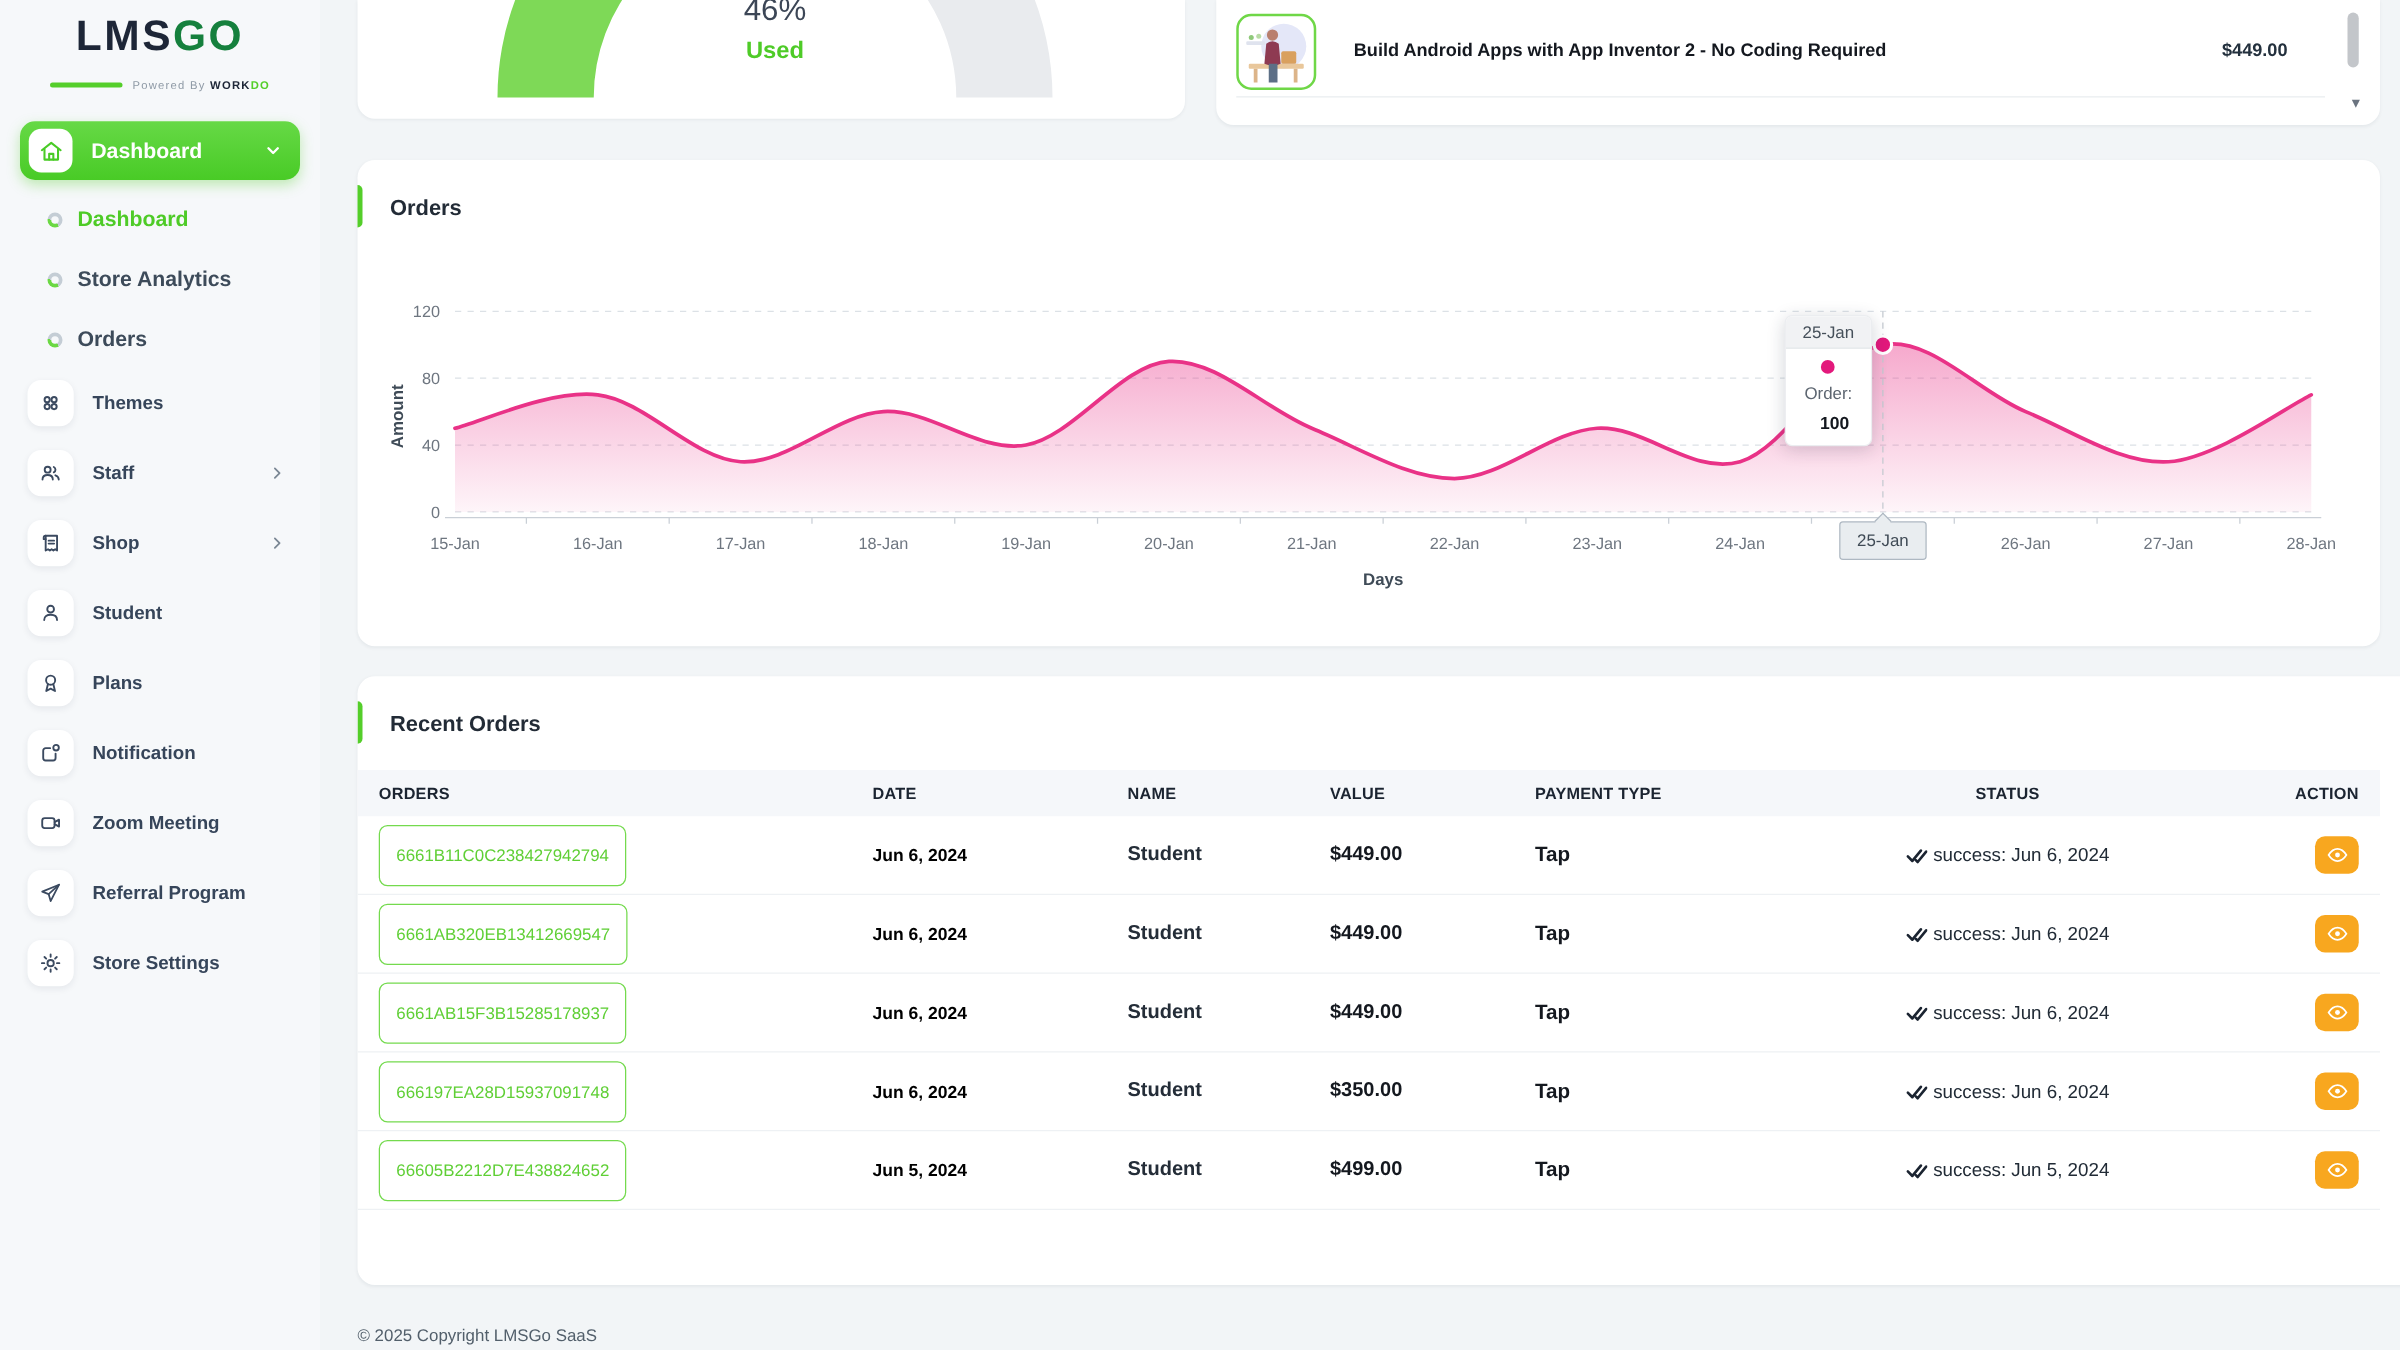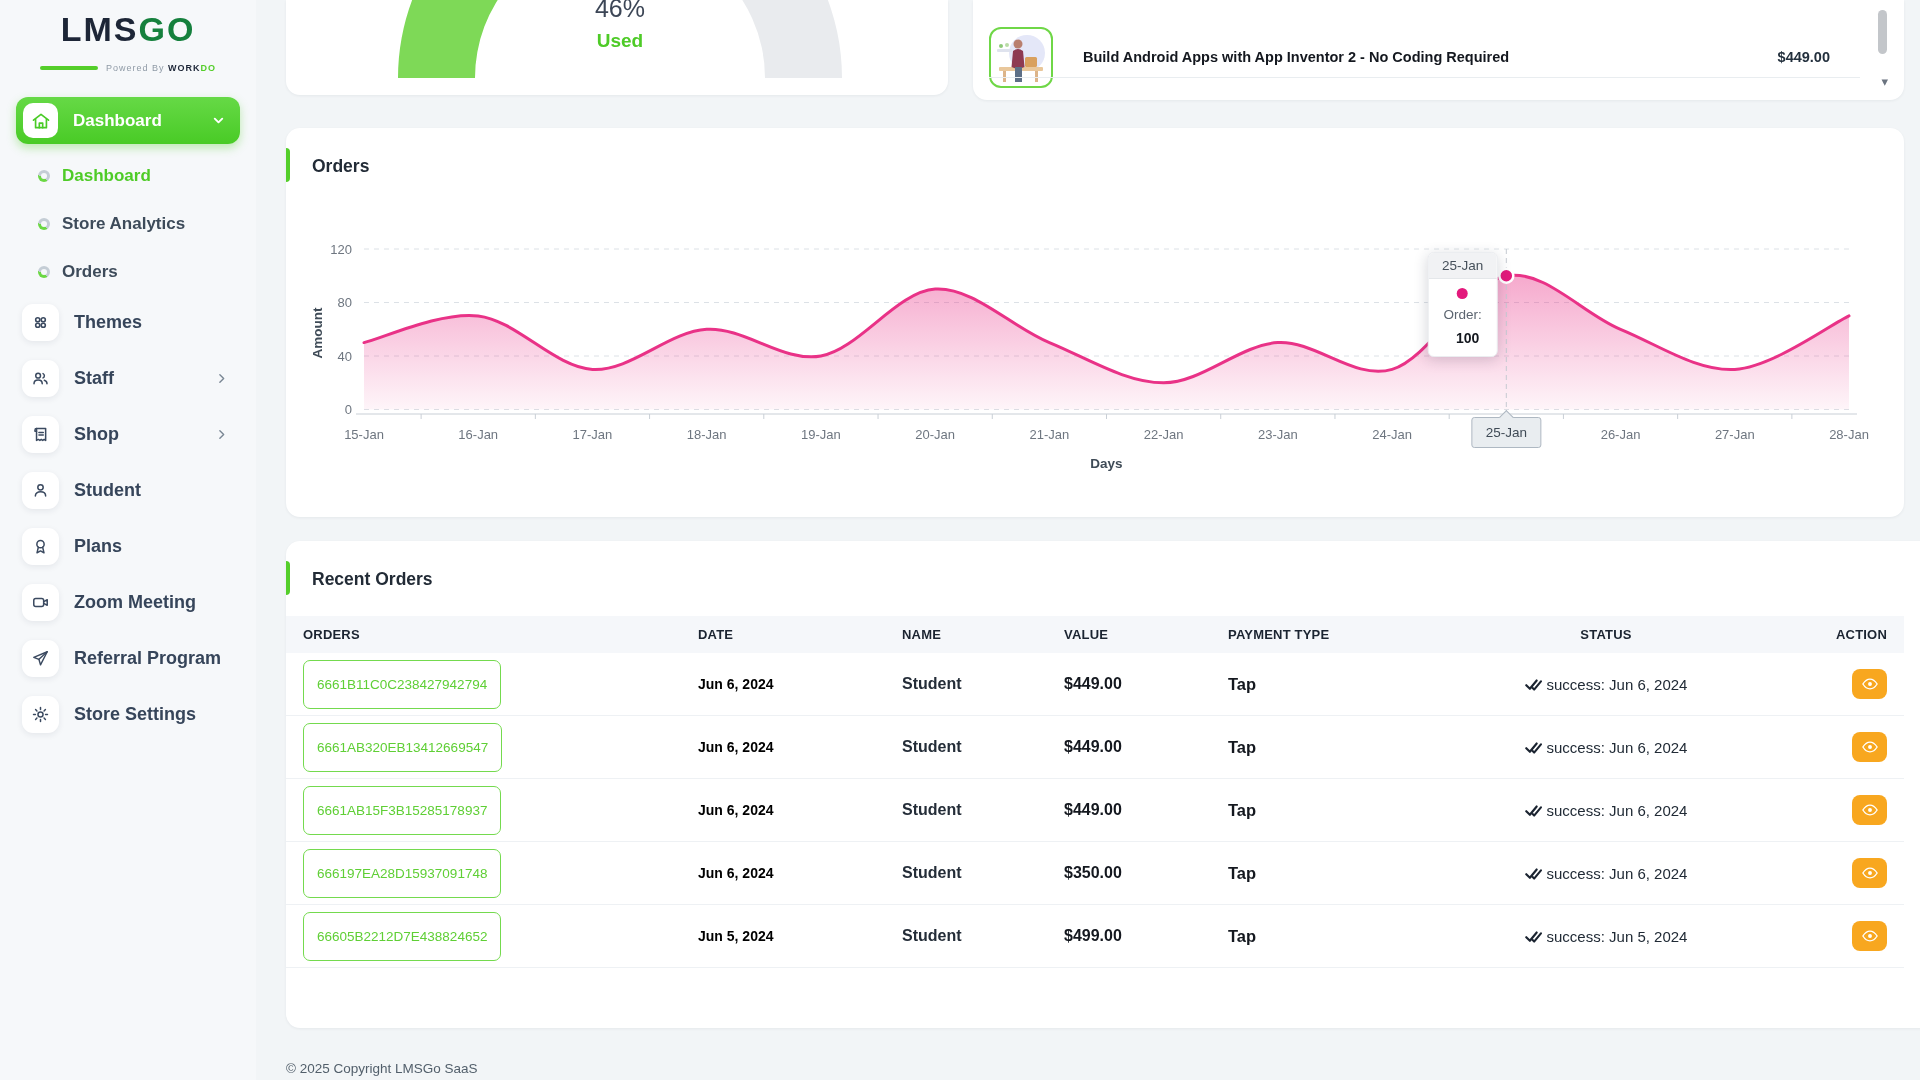--- a/index.html
+++ b/index.html
@@ -30,36 +30,36 @@
     background:conic-gradient(from 150deg,#6bd843 0 35%,#c4cdd5 35% 100%); position:relative; }
   .ring::after { content:""; position:absolute; left:3px; top:3px; width:6px; height:6px;
     border-radius:50%; background:#f6f8fa; }
   .sub-item .lbl { margin-left:12px; font-size:17px; font-weight:700; color:#3d4b5a; }
   .sub-item.active .lbl { color:#4ecb27; }
 
   .main-items { position:absolute; left:0; top:294px; width:256px; }
   .main-item { height:56px; display:flex; align-items:center; padding-left:22px; cursor:pointer; }
   .main-item .tile { width:37px; height:37px; background:#fff; border-radius:11px; flex:none;
     display:flex; align-items:center; justify-content:center; box-shadow:0 2px 6px rgba(25,40,60,.08); }
-  .main-item .lbl { margin-left:15px; font-size:18px; font-weight:600; color:#36455a; flex:1; }
+  .main-item .lbl { margin-left:15px; font-size:15px; font-weight:600; color:#36455a; flex:1; }
   .main-item .chev { margin-right:28px; display:flex; }
 
   
   .content { position:absolute; left:286px; top:0; width:1618px; }
   .card { background:#fff; border-radius:14px; box-shadow:0 1px 3px rgba(20,30,50,.06); position:relative; }
 
   .top-row { display:flex; gap:25px; }
   .usage-card { width:662px; height:95px; border-radius:0 0 14px 14px; overflow:hidden; }
   .usage-svg { position:absolute; left:0; top:0; }
   .usage-text { position:absolute; left:276px; top:-6px; width:116px; text-align:center; }
   .usage-pct { font-size:25px; color:#3c4656; }
   .usage-lbl { font-size:19px; font-weight:700; color:#4ecb27; margin-top:7px; }
 
   .courses-card { flex:1; height:100px; border-radius:0 0 14px 14px; overflow:hidden; }
-  .course-row { position:absolute; left:16px; top:25px; right:44px; height:64px;
+  .course-row { position:absolute; left:16px; top:9px; right:44px; height:64px;
     display:flex; align-items:center; }
   .course-thumb { width:64px; height:61px; border:2px solid #6fd747; border-radius:12px;
     overflow:hidden; background:#fff; flex:none; display:flex; align-items:center; justify-content:center; }
   .course-title { margin-left:30px; font-size:14.5px; font-weight:700; color:#14181f; flex:1; }
   .course-price { font-size:14.5px; font-weight:700; color:#23303d; margin-right:30px; }
   .course-divider { position:absolute; left:16px; right:44px; top:77px; height:1px; background:#e9edf0; }
   .v-scroll { position:absolute; right:17px; top:10px; width:9px; height:44px; border-radius:5px; background:#c3c6ca; }
   .scroll-caret { position:absolute; right:16px; top:74px; color:#6b7480; font-size:13px; }
 
   .section-bar { position:absolute; left:0; top:20px; width:4px; height:34px;
@@ -207,20 +207,29 @@
       <span class="lbl">Student</span>
     </div>
     <div class="main-item">
       <span class="tile">
         <svg width="19" height="19" viewBox="0 0 24 24" fill="none" stroke="#3b4a60" stroke-width="1.9" stroke-linecap="round" stroke-linejoin="round">
             <circle cx="12" cy="9" r="4.6"></circle>
             <path d="M9.3 12.8 L7.6 20 L12 17.6 L16.4 20 L14.7 12.8"></path>
           </svg>
       </span>
       <span class="lbl">Plans</span>
+    </div>
+    <div class="main-item">
+      <span class="tile">
+        <svg width="19" height="19" viewBox="0 0 24 24" fill="none" stroke="#3b4a60" stroke-width="1.9" stroke-linecap="round">
+            <path d="M17 12.5 V17 a2.5 2.5 0 0 1 -2.5 2.5 H7 A2.5 2.5 0 0 1 4.5 17 V9.5 A2.5 2.5 0 0 1 7 7 h4.5"></path>
+            <circle cx="17.5" cy="6.5" r="2.8"></circle>
+          </svg>
+      </span>
+      <span class="lbl">Notification</span>
     </div>
     <div class="main-item">
       <span class="tile">
         <svg width="19" height="19" viewBox="0 0 24 24" fill="none" stroke="#3b4a60" stroke-width="1.9" stroke-linecap="round" stroke-linejoin="round">
             <rect x="3.5" y="7" width="12.5" height="10" rx="2.5"></rect>
             <path d="M16 11 L20.5 8.5 V15.5 L16 13"></path>
           </svg>
       </span>
       <span class="lbl">Zoom Meeting</span>
     </div>

